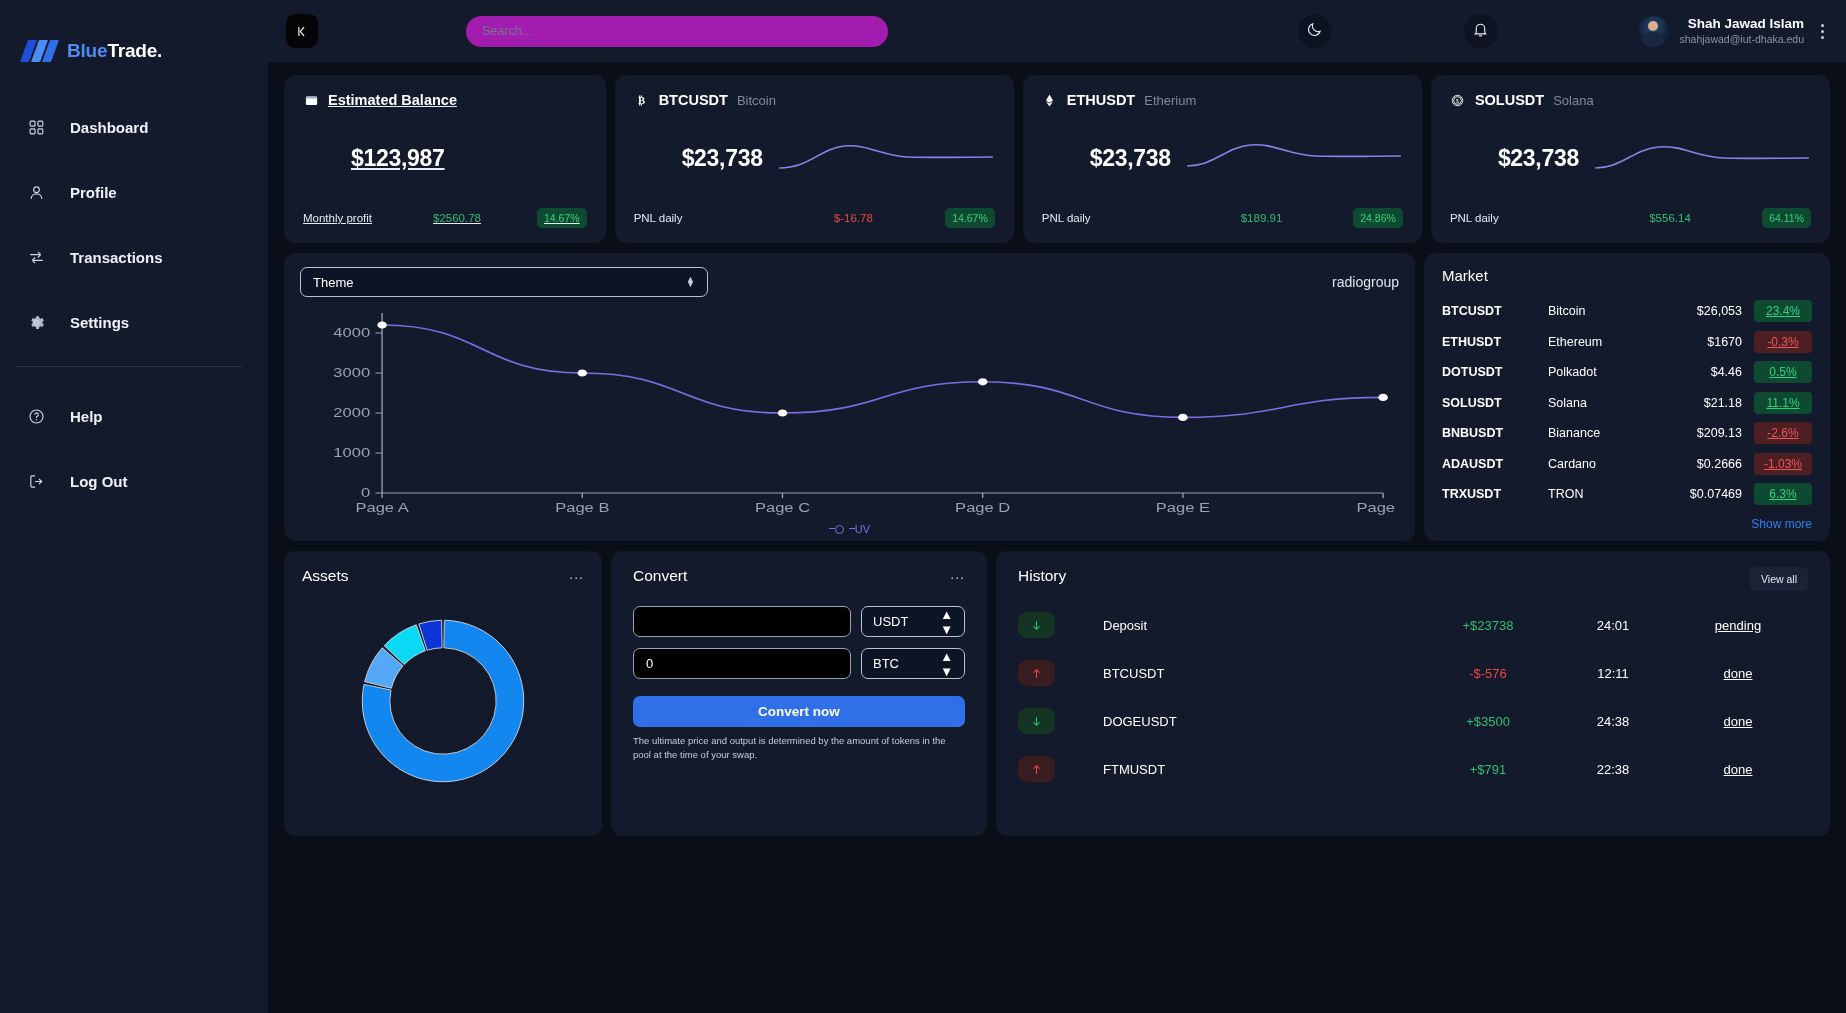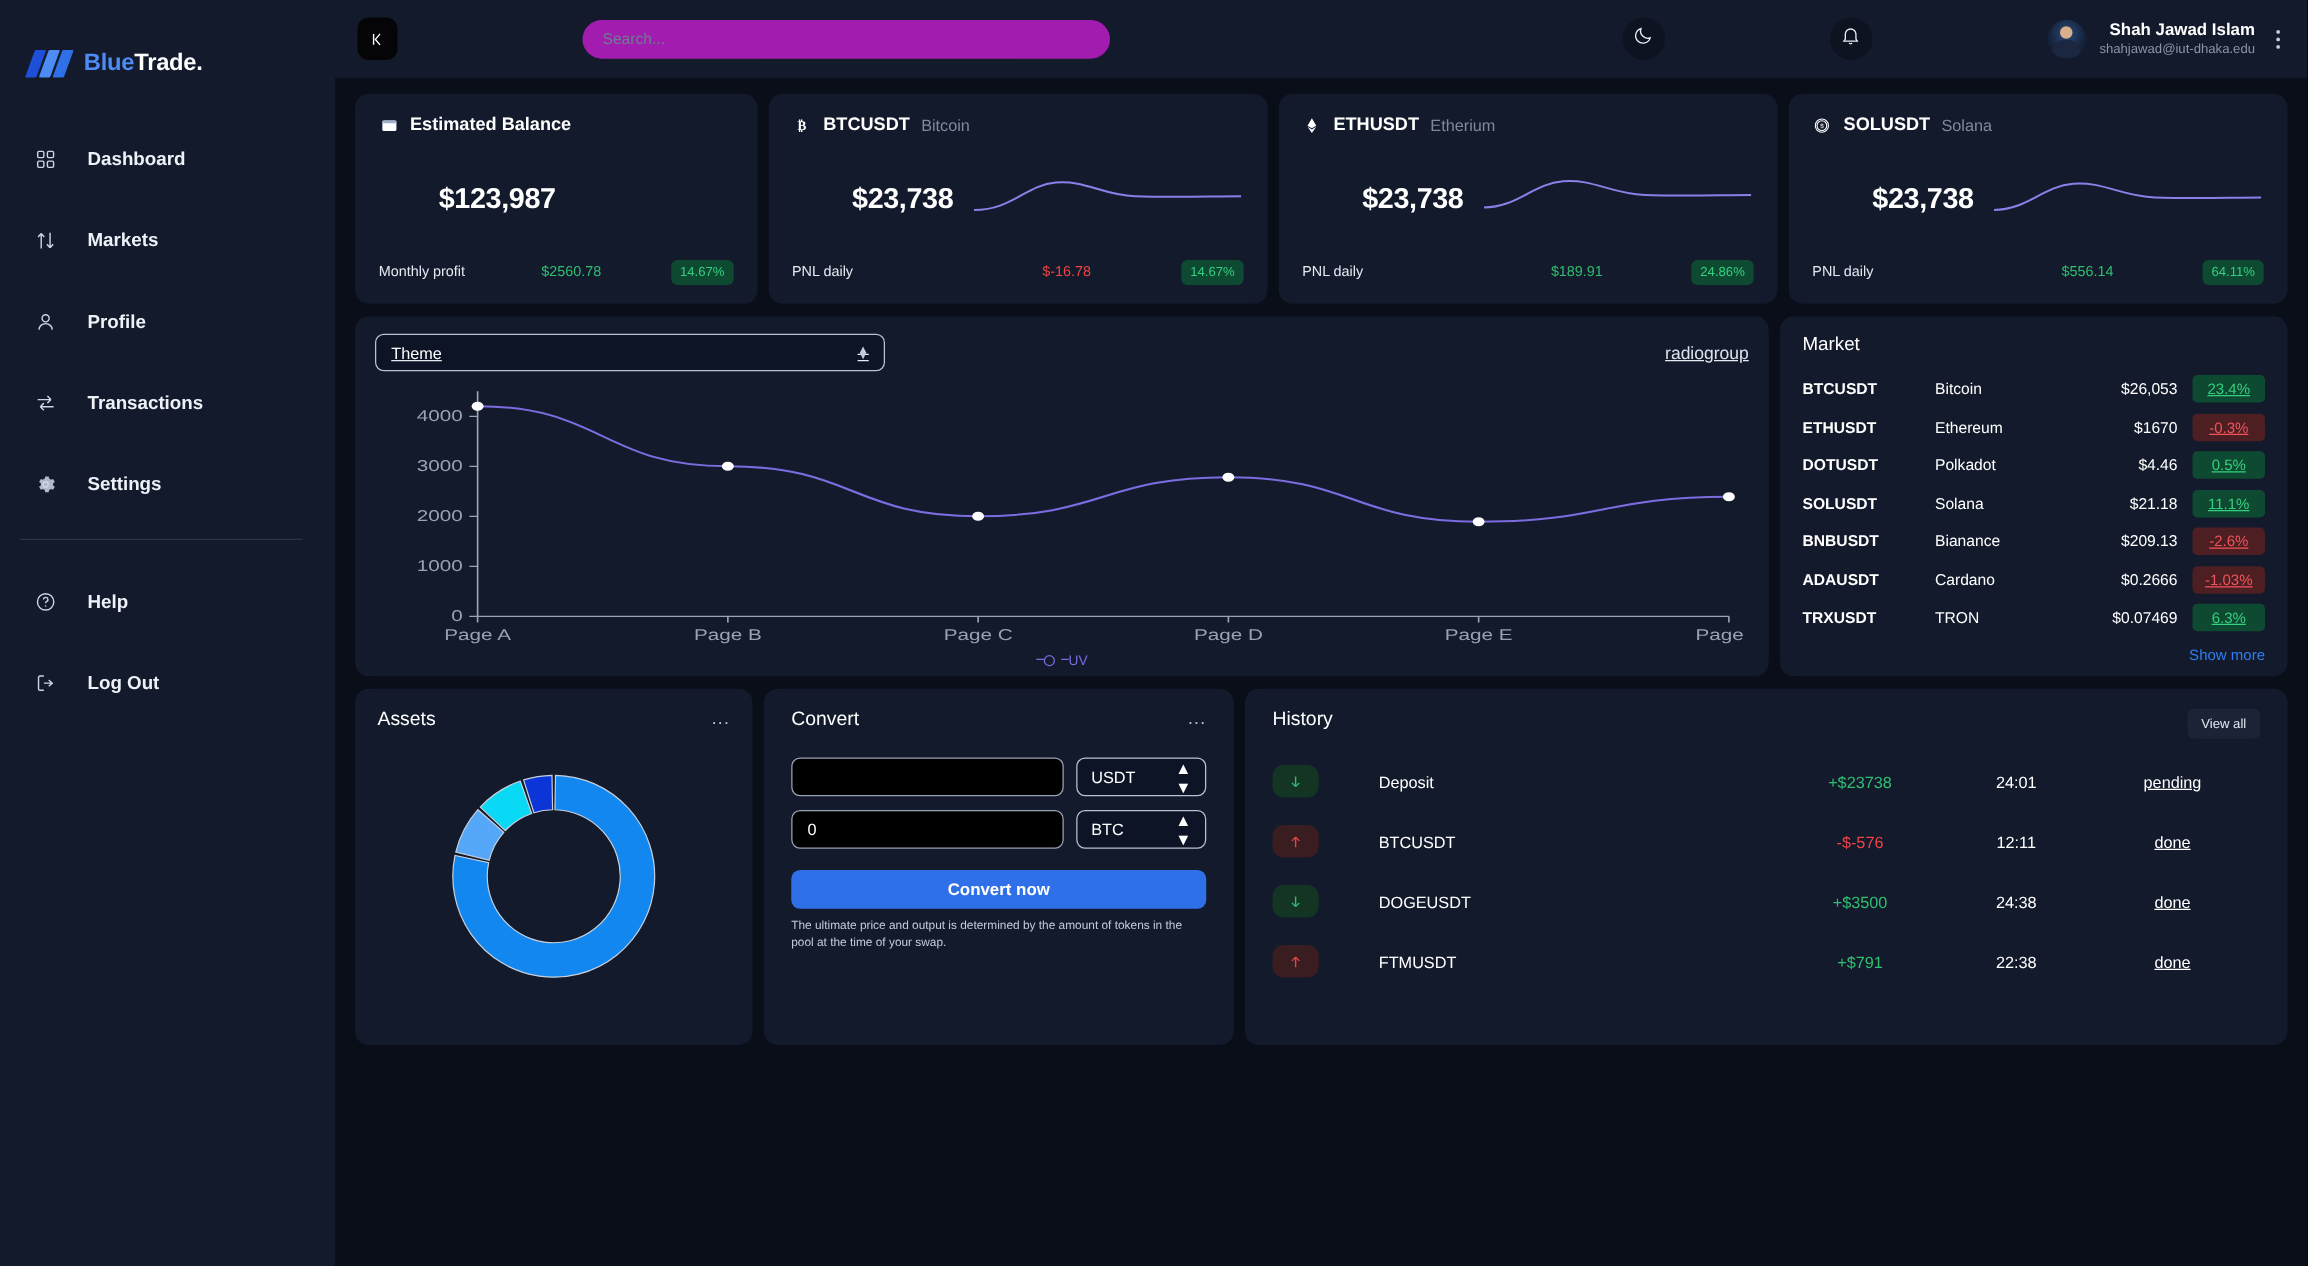--- a/index.html
+++ b/index.html
@@ -84,21 +84,21 @@
   .kebab i { width:3px; height:3px; border-radius:50%; background:#c7cfdc; display:block; }
 
   .content { flex:1; padding:12px 16px 0 16px; overflow:hidden; }
 
   
   .card-row { display:flex; gap:9px; }
   .stat-card {
     background:#131a2b; border-radius:11px; padding:17px 19px 15px 19px;
     height:168px; display:flex; flex-direction:column; justify-content:space-between;
   }
-  .stat-card.balance { flex:0 0 296px; }
+  .stat-card.balance { flex:0 0 296px;text-decoration:underline; }
   .stat-card.coin { flex:1; }
   .sc-head { display:flex; align-items:center; gap:9px; }
   .sc-head .cico { width:16px; height:16px; display:flex; align-items:center; justify-content:center; color:#fff; }
   .sc-head .cico svg { width:15px; height:15px; }
   .sc-title { font-size:14.5px; font-weight:700; color:#ffffff; }
   .sc-sub { font-size:13px; color:#7e8a9e; font-weight:400; }
   .sc-midrow { display:flex; align-items:center; gap:14px; }
   .sc-amount { font-size:23px; font-weight:700; color:#ffffff; letter-spacing:-.3px;margin-left:48px; }
   .spark { flex:1; height:44px; }
   .spark svg { width:100%; height:100%; display:block; }
@@ -116,21 +116,21 @@
   .coin .sc-foot { justify-content:flex-start; }
   .coin .sc-label { width:128px; }
   .coin .sc-val { flex:1; text-align:center; }
 
   
   .mid-row { display:flex; gap:9px; margin-top:10px; }
   .chart-panel {
     flex:1; background:#131a2b; border-radius:11px; height:288px;
     padding:14px 16px 8px 16px; position:relative;
   }
-  .chart-top { display:flex; align-items:center;text-decoration:underline; }
+  .chart-top { display:flex; align-items:center; }
   .theme-select {
     width:408px; height:30px; border-radius:7px;
     background:#0d1425; border:1px solid #b9c2d0; color:#ffffff;
     font-size:13px; padding:0 12px; display:flex; align-items:center;
     justify-content:space-between; cursor:pointer; font-family:"Liberation Sans", sans-serif;
   }
   .theme-select .chev { display:flex; flex-direction:column; gap:2px; color:#c3ccd9; line-height:.6; font-size:9px; }
   .radiogroup-label { margin-left:auto; font-size:14px; color:#dde4ee; }
   .chart-area { position:relative; height:232px; margin-top:2px; }
   .chart-area svg { width:100%; height:100%; display:block; }
@@ -221,29 +221,20 @@
       <div class="nav-item">
         <span class="ico">
           <svg viewBox="0 0 24 24">
               <rect x="3" y="3" width="7" height="7" rx="1.5"></rect>
               <rect x="14" y="3" width="7" height="7" rx="1.5"></rect>
               <rect x="3" y="14" width="7" height="7" rx="1.5"></rect>
               <rect x="14" y="14" width="7" height="7" rx="1.5"></rect>
             </svg>
         </span>
         <span>Dashboard</span>
-      </div>
-      <div class="nav-item">
-        <span class="ico">
-          <svg viewBox="0 0 24 24">
-              <path d="M7 21V4M7 4L3.5 8M7 4l3.5 4"></path>
-              <path d="M17 3v17M17 20l3.5-4M17 20l-3.5-4"></path>
-            </svg>
-        </span>
-        <span>Markets</span>
       </div>
       <div class="nav-item">
         <span class="ico">
           <svg viewBox="0 0 24 24">
               <circle cx="12" cy="8" r="4"></circle>
               <path d="M4.5 21c0-4.2 3.4-7 7.5-7s7.5 2.8 7.5 7"></path>
             </svg>
         </span>
         <span>Profile</span>
       </div>

